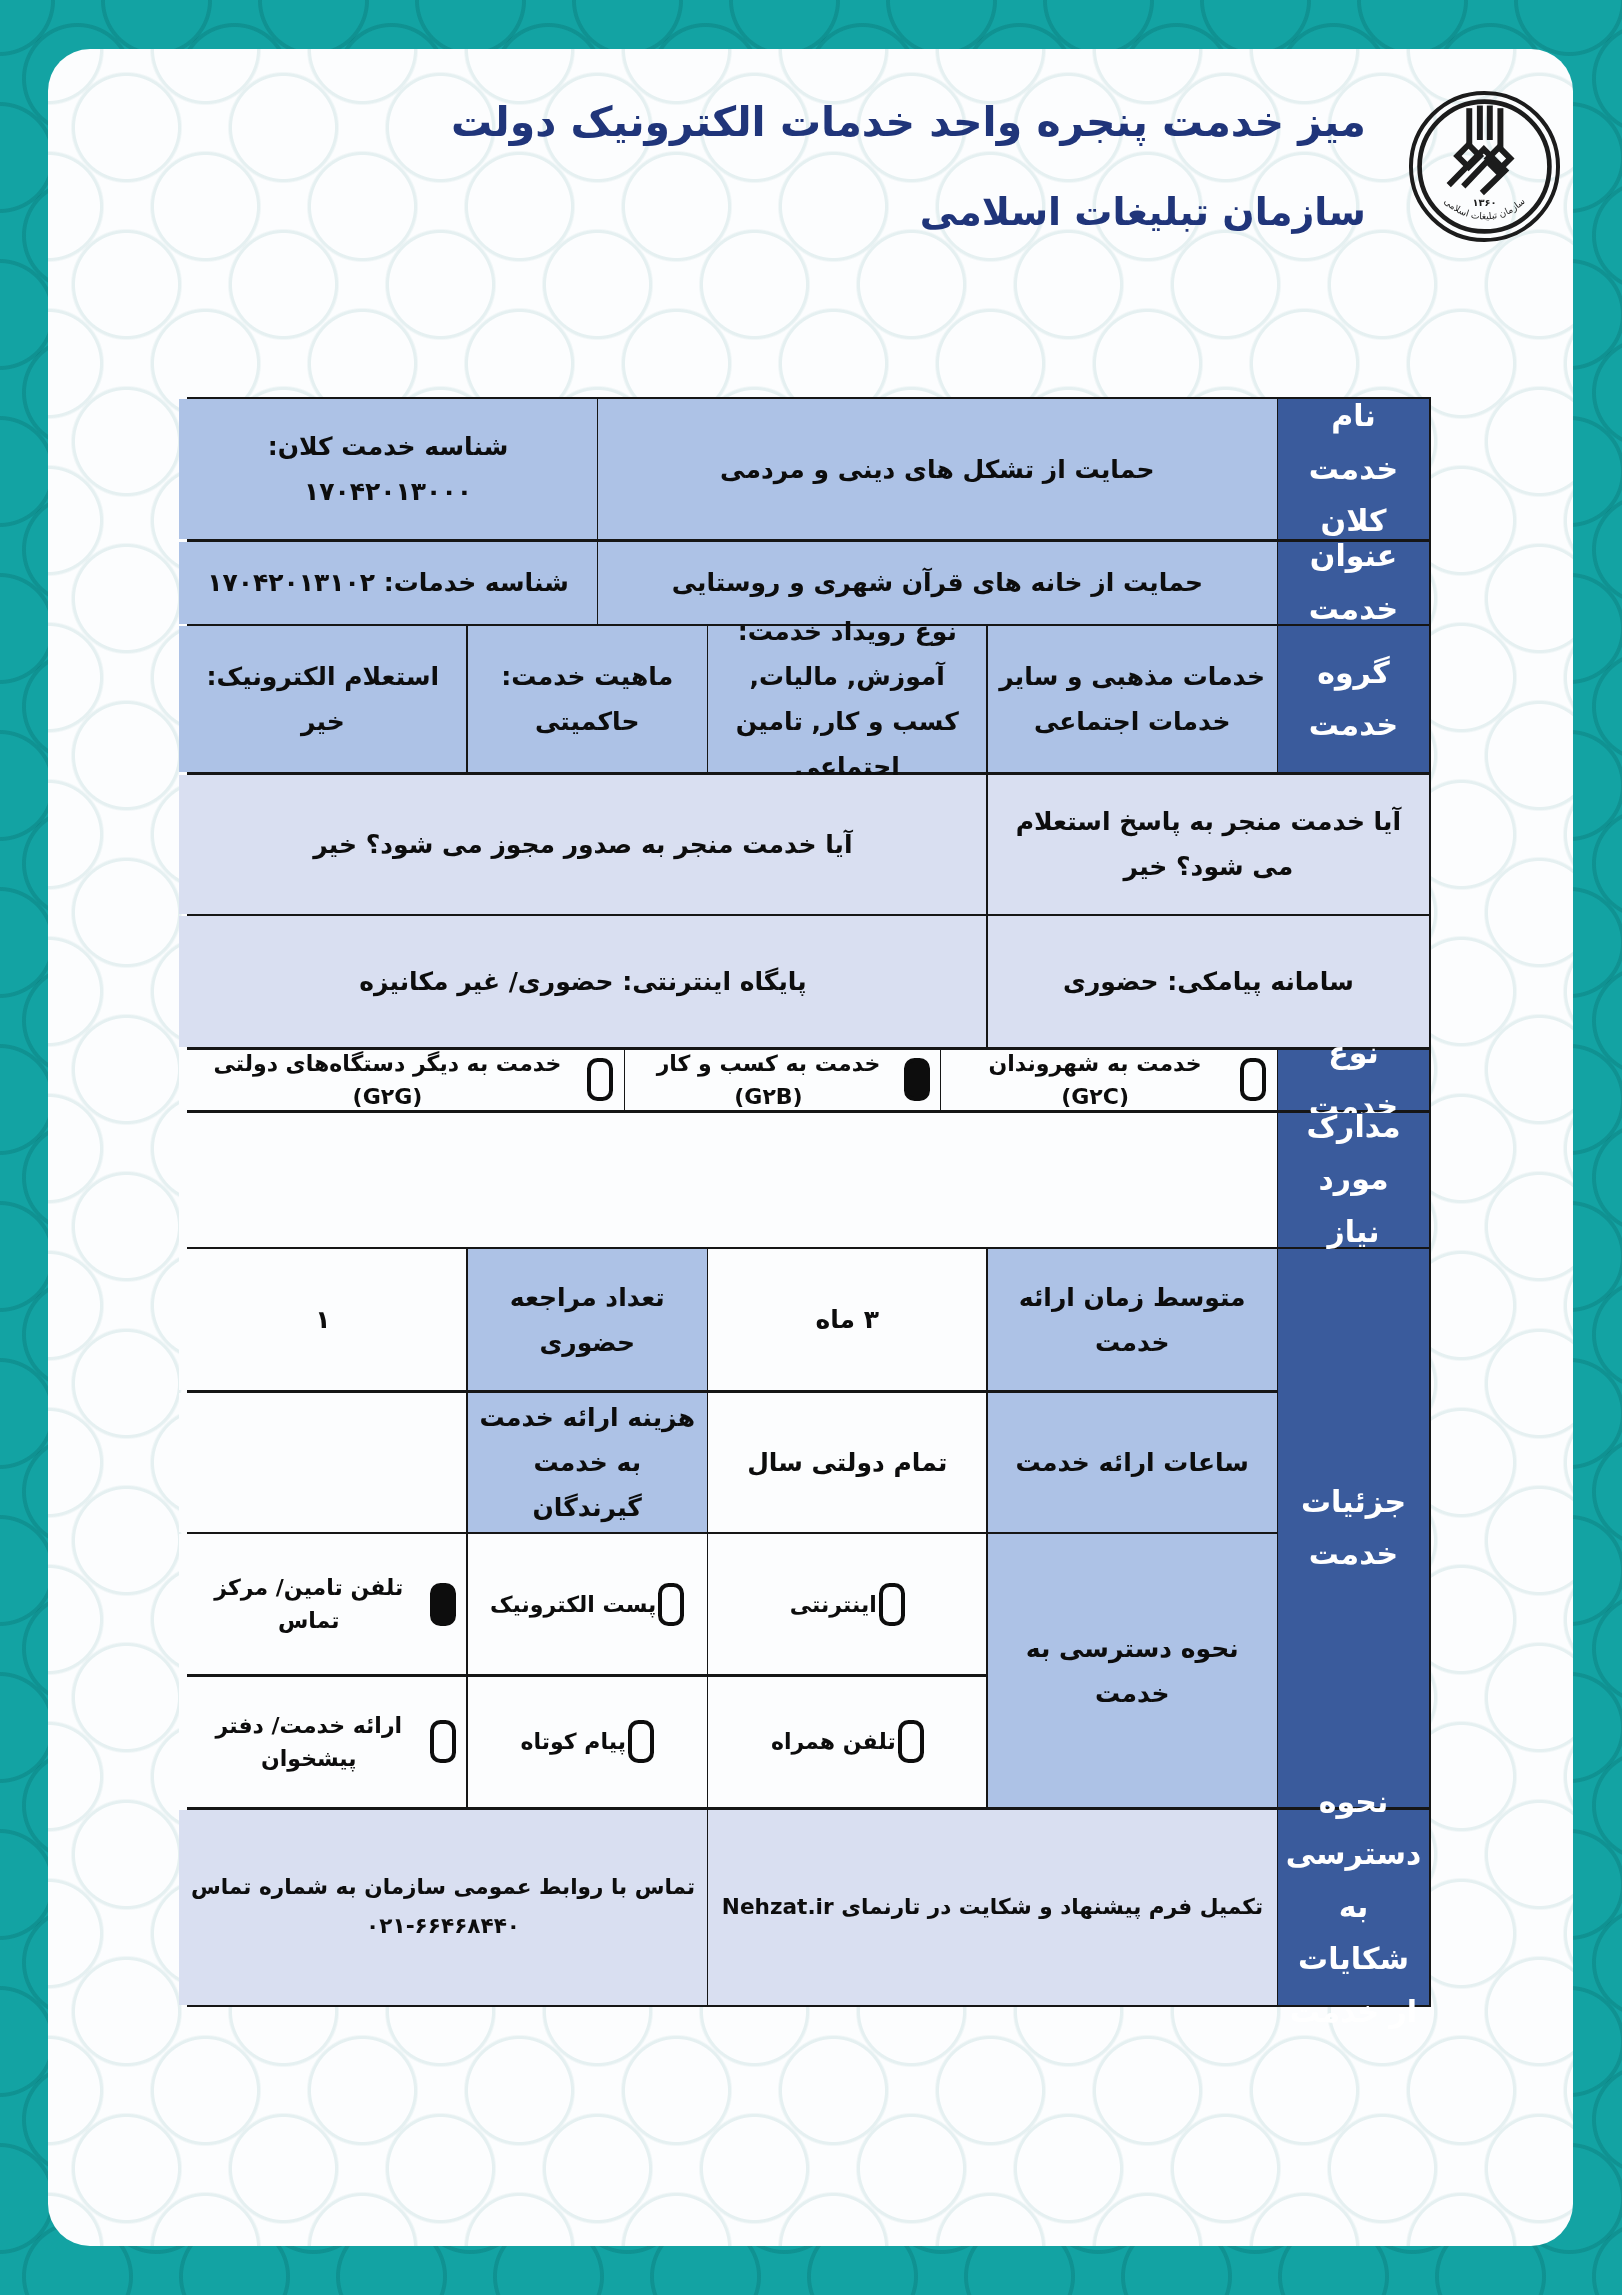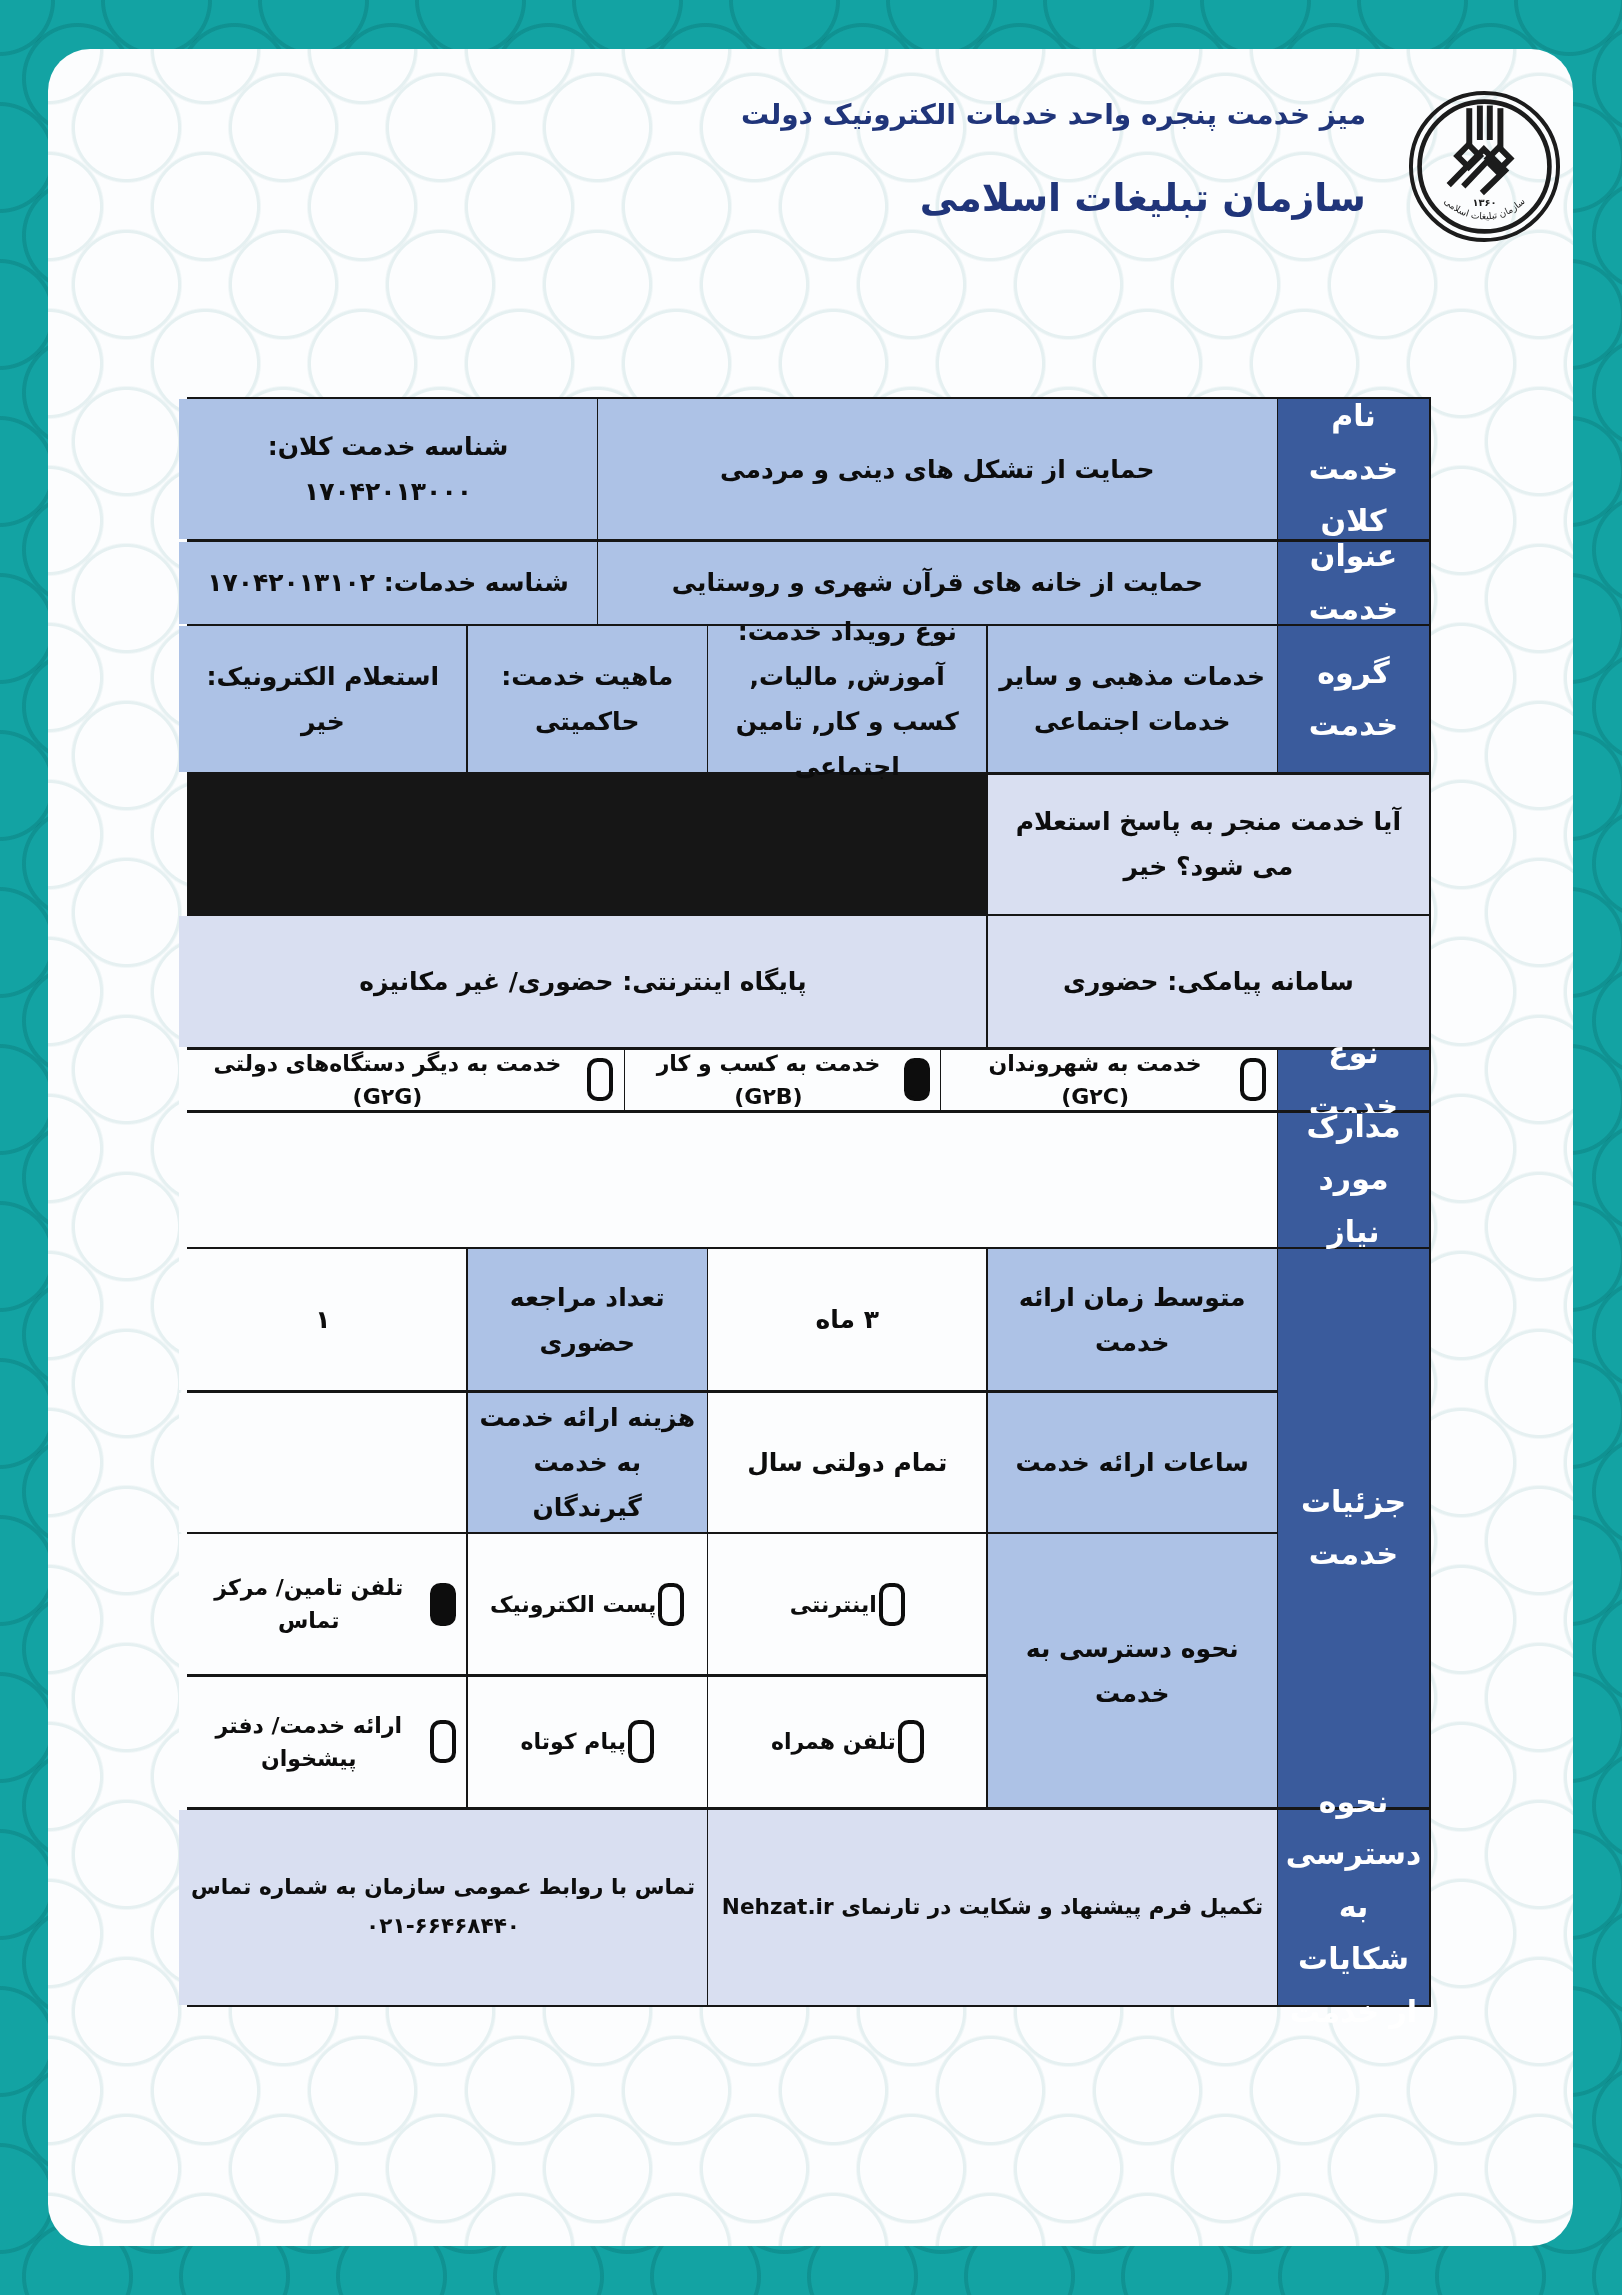--- a/index.html
+++ b/index.html
@@ -15,21 +15,21 @@
   .page{
     position:absolute;left:49px;right:49px;top:49px;bottom:49px;
     border-radius:42px;
     background-color:#fcfdfe;
     background-image:
       radial-gradient(circle, rgba(80,155,155,0) 51px, rgba(80,155,155,0.13) 52px, rgba(80,155,155,0.13) 54px, rgba(80,155,155,0) 56px),
       radial-gradient(circle, rgba(80,155,155,0) 51px, rgba(80,155,155,0.13) 52px, rgba(80,155,155,0.13) 54px, rgba(80,155,155,0) 56px);
     background-size:157px 157px;background-position:0 0,79px 79px;
   }
   .hdr-titles{position:absolute;top:51px;right:207px;text-align:right;color:#20357a;font-weight:bold;}
-  .hdr-line1{font-size:28px;line-height:1.1;}
+  .hdr-line1{font-size:41px;line-height:1.1;}
   .hdr-line2{font-size:38px;line-height:1.1;margin-top:47px;}
   .logo{position:absolute;top:38px;right:9.2px;width:159px;height:159px;}
 
   .svc-table{
     position:absolute;top:348px;right:142px;width:1240px;
     display:grid;direction:rtl;
     grid-template-columns:151px 289px 45px 232px 82px 25.6px 129px 287px;
     grid-template-rows:140px 82px 146px 139px 131px 60px 134px 141px 139px 140px 130px 195px;
     gap:2.6px 1.3px;background:#161616;border:2px solid #161616;
   }
@@ -91,20 +91,21 @@
       <div class="cell blue" style="grid-area:2/2/3/7">حمایت از خانه های قرآن شهری و روستایی</div>
       <div class="cell blue" style="grid-area:2/7/3/9">شناسه خدمات: ۱۷۰۴۲۰۱۳۱۰۲</div>
 
       <div class="cell hd" style="grid-area:3/1/4/2">گروه خدمت</div>
       <div class="cell blue" style="grid-area:3/2/4/3">خدمات مذهبی و سایر خدمات اجتماعی</div>
       <div class="cell blue" style="grid-area:3/3/4/5">نوع رویداد خدمت: آموزش, مالیات, کسب و کار, تامین اجتماعی</div>
       <div class="cell blue" style="grid-area:3/5/4/8">ماهیت خدمت: حاکمیتی</div>
       <div class="cell blue" style="grid-area:3/8/4/9">استعلام الکترونیک: خیر</div>
 
       <div class="cell lav" style="grid-area:4/1/5/3">آیا خدمت منجر به پاسخ استعلام می شود؟ خیر</div>
+      <div class="cell lav" style="grid-area:4/3/5/9">آیا خدمت منجر به صدور مجوز می شود؟ خیر</div>
 
       <div class="cell lav" style="grid-area:5/1/6/3">سامانه پیامکی: حضوری</div>
       <div class="cell lav" style="grid-area:5/3/6/9">پایگاه اینترنتی: حضوری/ غیر مکانیزه</div>
 
       <div class="cell hd" style="grid-area:6/1/7/2">نوع خدمت</div>
       <div class="cell white" style="grid-area:6/2/7/4">
         <div class="opt">
           <span class="cb" data-checked="false"></span>
           <span>خدمت به شهروندان (G۲C)</span>
         </div>

